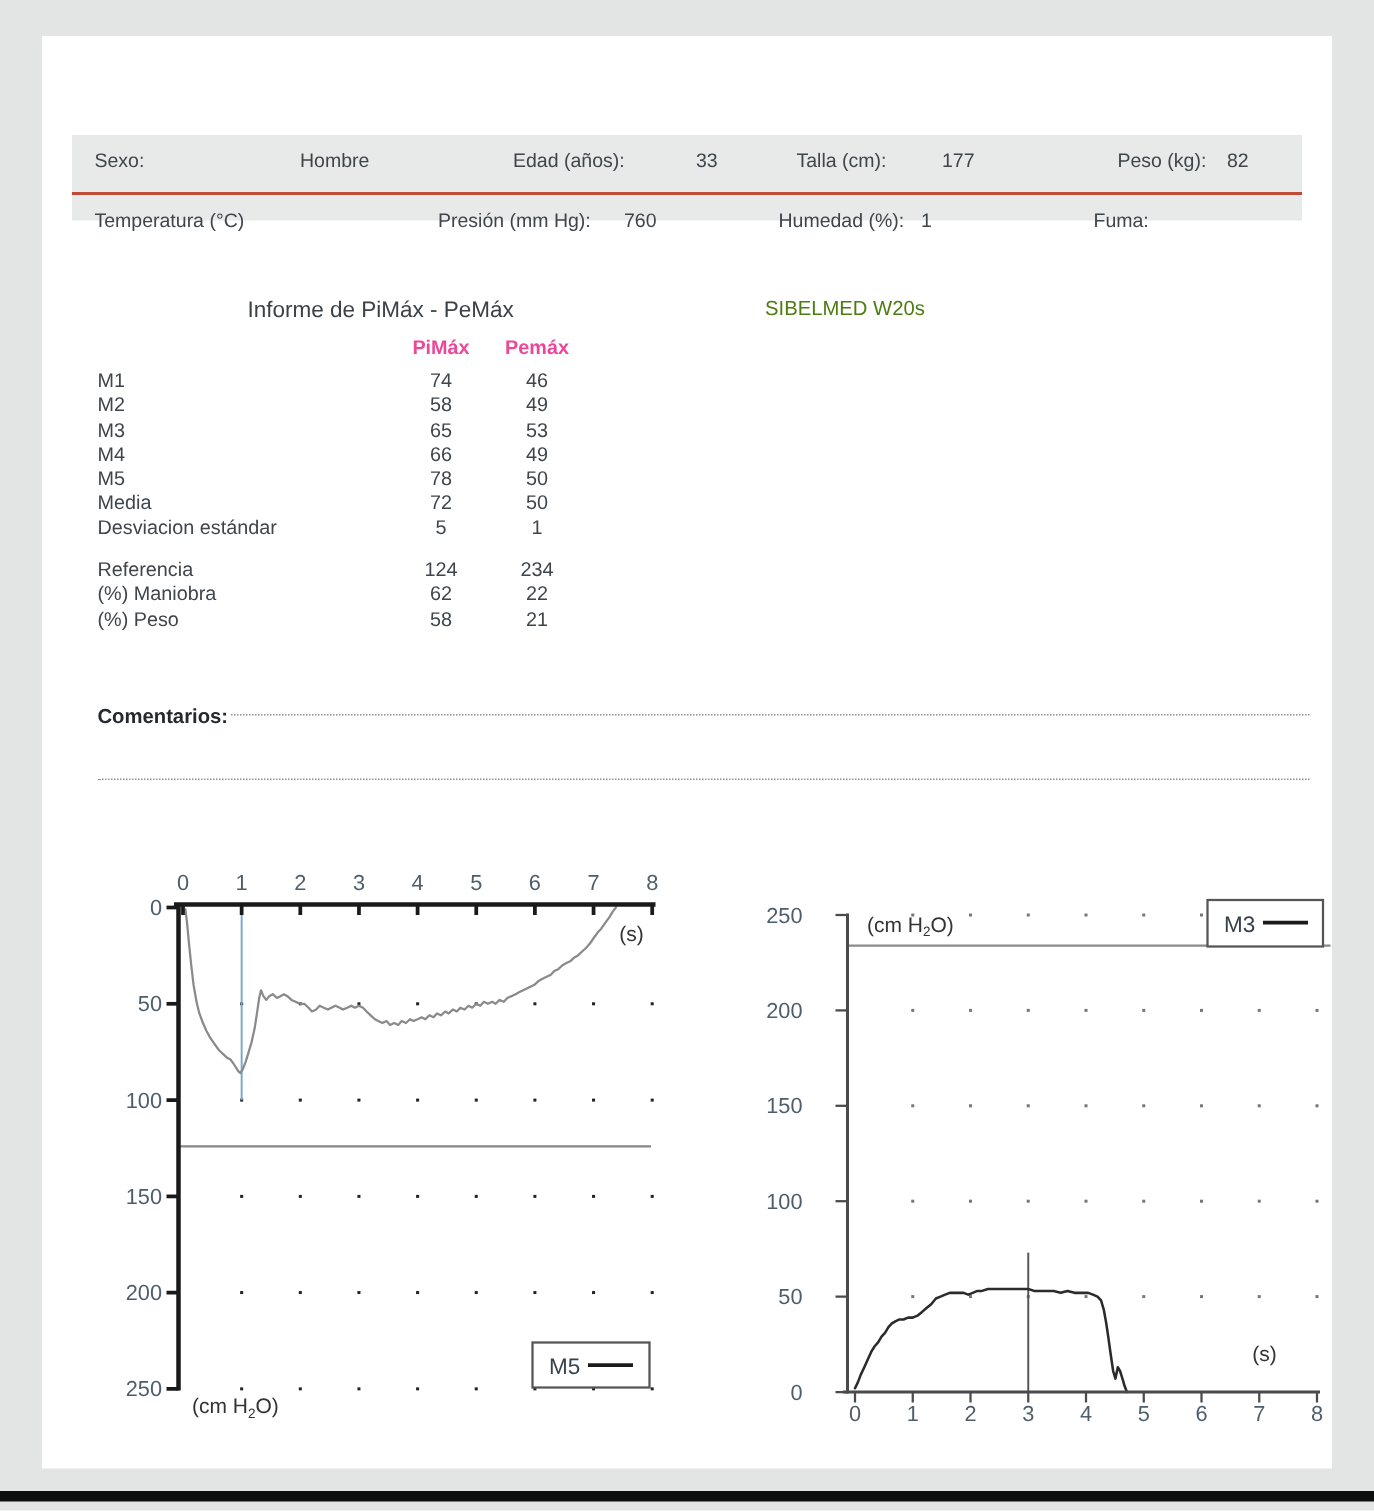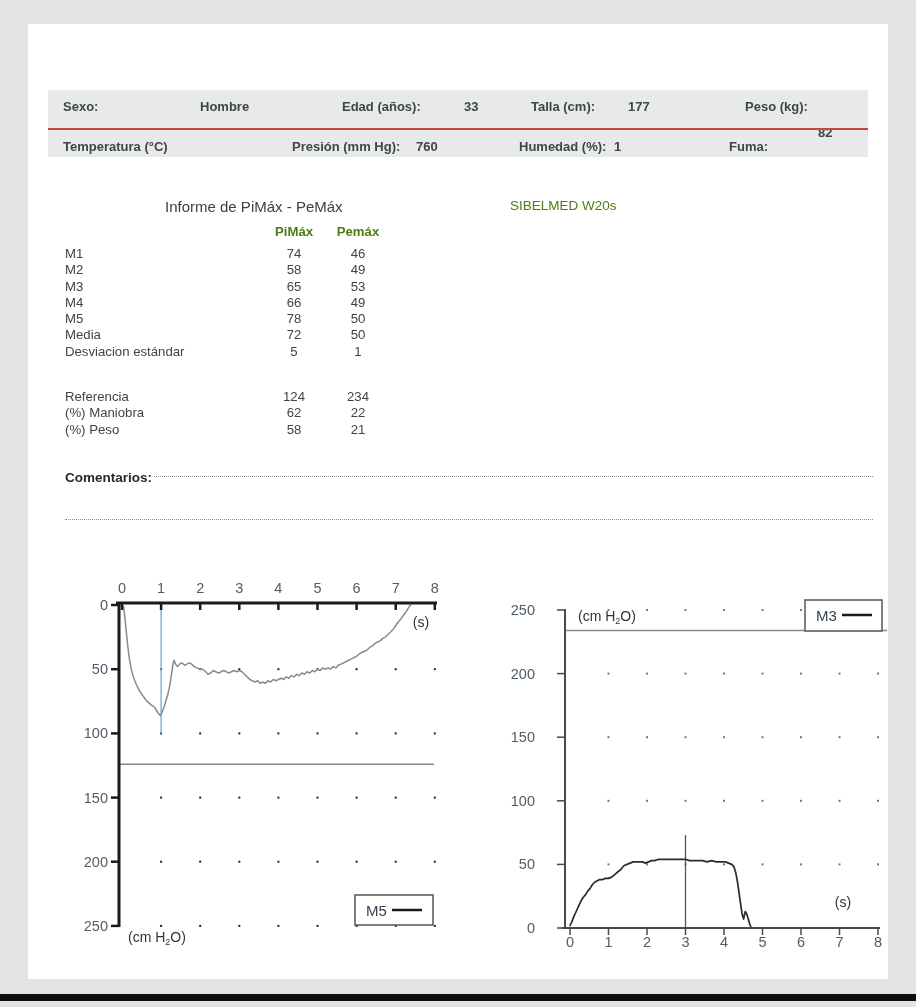--- a/index.html
+++ b/index.html
@@ -15,50 +15,50 @@
   }
   #bottom-bar{
     position:absolute;left:0;top:994px;width:916px;height:7px;background:#0e0e0e;
   }
   .abs{position:absolute;}
   #title{
     left:0;right:0;top:28px;text-align:center;
     color:#c7473a;font-size:14px;letter-spacing:.1px;
   }
   #info-band{
-    left:20px;top:66px;width:820px;height:67px;background:#e8e9e9;font-weight:bold;
+    left:20px;top:66px;width:820px;height:57px;background:#e8e9e9;
   }
   #info-sep{
     position:absolute;left:0;top:38px;width:820px;height:2px;background:#c14a38;
   }
   .band-row{position:absolute;left:0;width:820px;height:18px;font-size:13px;}
   #band-row1{top:9px;}
   #band-row2{top:49px;}
   .band-row span{position:absolute;white-space:nowrap;color:#3e454b;}
   
   .p-sexo-l{left:15px;} .p-sexo-v{left:152px;}
   .p-edad-l{left:294px;} .p-edad-v{left:416px;}
   .p-talla-l{left:483px;} .p-talla-v{left:580px;}
-  .p-peso-l{left:697px;} .p-peso-v{left:770px;margin-top:26px;}
+  .p-peso-l{left:697px;} .p-peso-v{left:770px;}
   
   .p-temp-l{left:15px;}
   .p-pres-l{left:244px;} .p-pres-v{left:368px;}
   .p-hum-l{left:471px;} .p-hum-v{left:566px;}
   .p-fuma-l{left:681px;}
   #report-heading{left:137px;top:174px;font-size:15px;color:#3b4147;}
   #device-name{left:482px;top:174px;font-size:13.5px;color:#4d7c0f;}
   #pressure-table{left:37px;top:200px;width:420px;font-size:13.2px;}
   .thead{position:relative;height:22px;}
-  .thead span{position:absolute;font-weight:bold;color:#4d7c0f;transform:translateX(-50%);}
+  .thead span{position:absolute;font-weight:bold;color:#ec4899;transform:translateX(-50%);}
   .th1{left:229px;} .th2{left:293px;}
   .trow{position:relative;height:16.3px;line-height:16.3px;}
   .trow .tlabel{position:absolute;left:0;white-space:nowrap;}
   .trow .tv1{position:absolute;left:229px;transform:translateX(-50%);}
   .trow .tv2{position:absolute;left:293px;transform:translateX(-50%);}
-  #summary-rows{margin-top:29px;text-decoration:underline;}
+  #summary-rows{margin-top:12px;text-decoration:underline;}
   #comments-line1{
     left:37px;top:446px;width:808px;display:flex;align-items:center;
   }
   #comments-label{font-weight:bold;font-size:13.5px;color:#24292e;white-space:nowrap;}
   .dotted-fill{flex:1;border-bottom:1px dotted #8f8f8f;margin-bottom:3px;margin-left:2px;}
   #comments-line2{
     left:37px;top:481px;width:808px;height:14px;border-bottom:1px dotted #8f8f8f;
   }
   #chart-left{position:absolute;left:0;top:516px;}
   #chart-right{position:absolute;left:440px;top:516px;}

